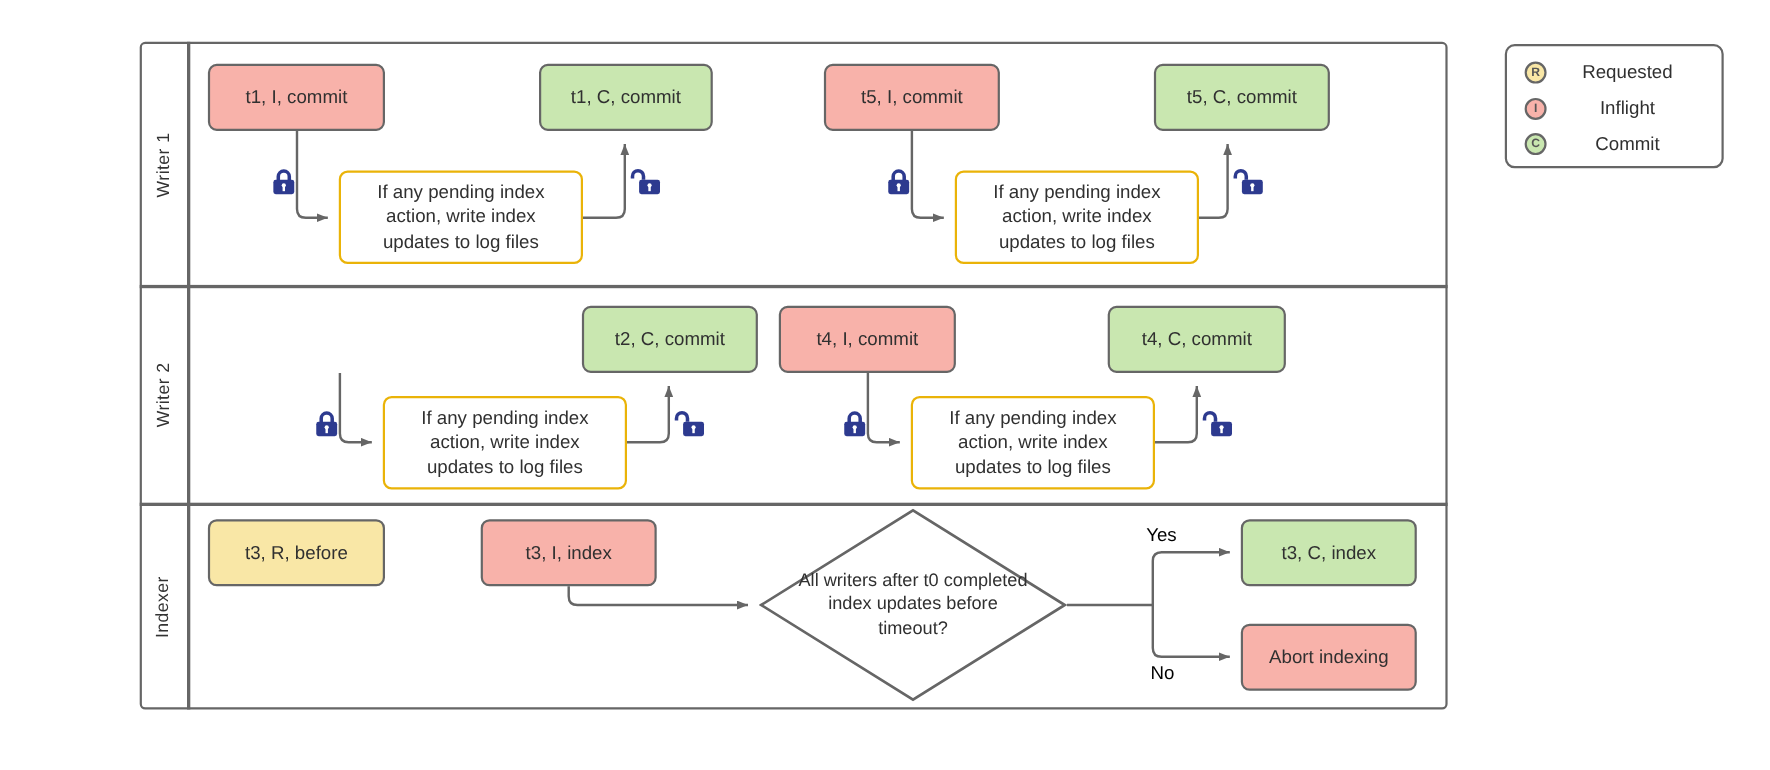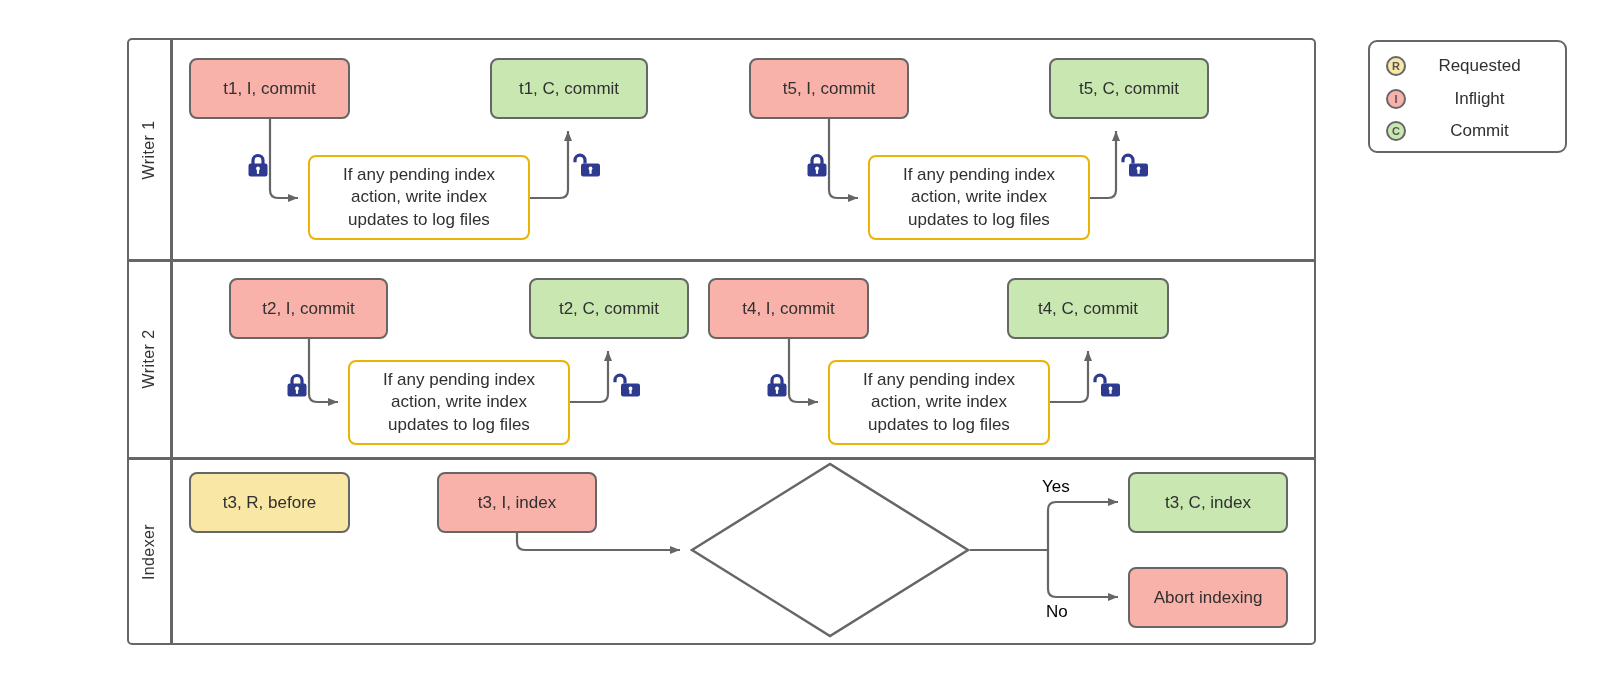--- a/index.html
+++ b/index.html
@@ -152,34 +152,34 @@
     </g>
   </svg>
 
   <div class="node pink" style="left:189px;  top:58px;  width:161px; height:61px;">t1, I, commit</div>
   <div class="node green" style="left:490px;  top:58px;  width:158px; height:61px;">t1, C, commit</div>
   <div class="process" style="left:308px;  top:155px; width:222px; height:85px;">If any pending index action, write index updates to log files</div>
   <div class="node pink" style="left:749px;  top:58px;  width:160px; height:61px;">t5, I, commit</div>
   <div class="node green" style="left:1049px; top:58px;  width:160px; height:61px;">t5, C, commit</div>
   <div class="process" style="left:868px;  top:155px; width:222px; height:85px;">If any pending index action, write index updates to log files</div>
 
-  <div class="node pink" style="left:229px;  top:278px; width:159px; height:61px;">t2, I, commit</div>
   <div class="node green" style="left:529px;  top:278px; width:160px; height:61px;">t2, C, commit</div>
   <div class="process" style="left:348px;  top:360px; width:222px; height:85px;">If any pending index action, write index updates to log files</div>
   <div class="node pink" style="left:708px;  top:278px; width:161px; height:61px;">t4, I, commit</div>
   <div class="node green" style="left:1007px; top:278px; width:162px; height:61px;">t4, C, commit</div>
   <div class="process" style="left:828px;  top:360px; width:222px; height:85px;">If any pending index action, write index updates to log files</div>
 
   <div class="node yellow" style="left:189px;  top:472px; width:161px; height:61px;">t3, R, before</div>
   <div class="node pink" style="left:437px;  top:472px; width:160px; height:61px;">t3, I, index</div>
 
   <div class="diamond-wrap">
     <svg width="280" height="176">
       <polygon points="2,88 140,2 278,88 140,174" fill="#ffffff" stroke="#666666" stroke-width="2.5"></polygon>
     </svg>
+    <div class="dtext">All writers after t0 completed index updates before timeout?</div>
   </div>
 
   <div class="branch-label" style="left:1042px; top:477px;">Yes</div>
   <div class="branch-label" style="left:1046px; top:602px;">No</div>
 
   <div class="node green" style="left:1128px; top:472px; width:160px; height:61px;">t3, C, index</div>
   <div class="node pink" style="left:1128px; top:567px; width:160px; height:61px;">Abort indexing</div>
 
   <div class="legend">
     <div class="legend-row">

